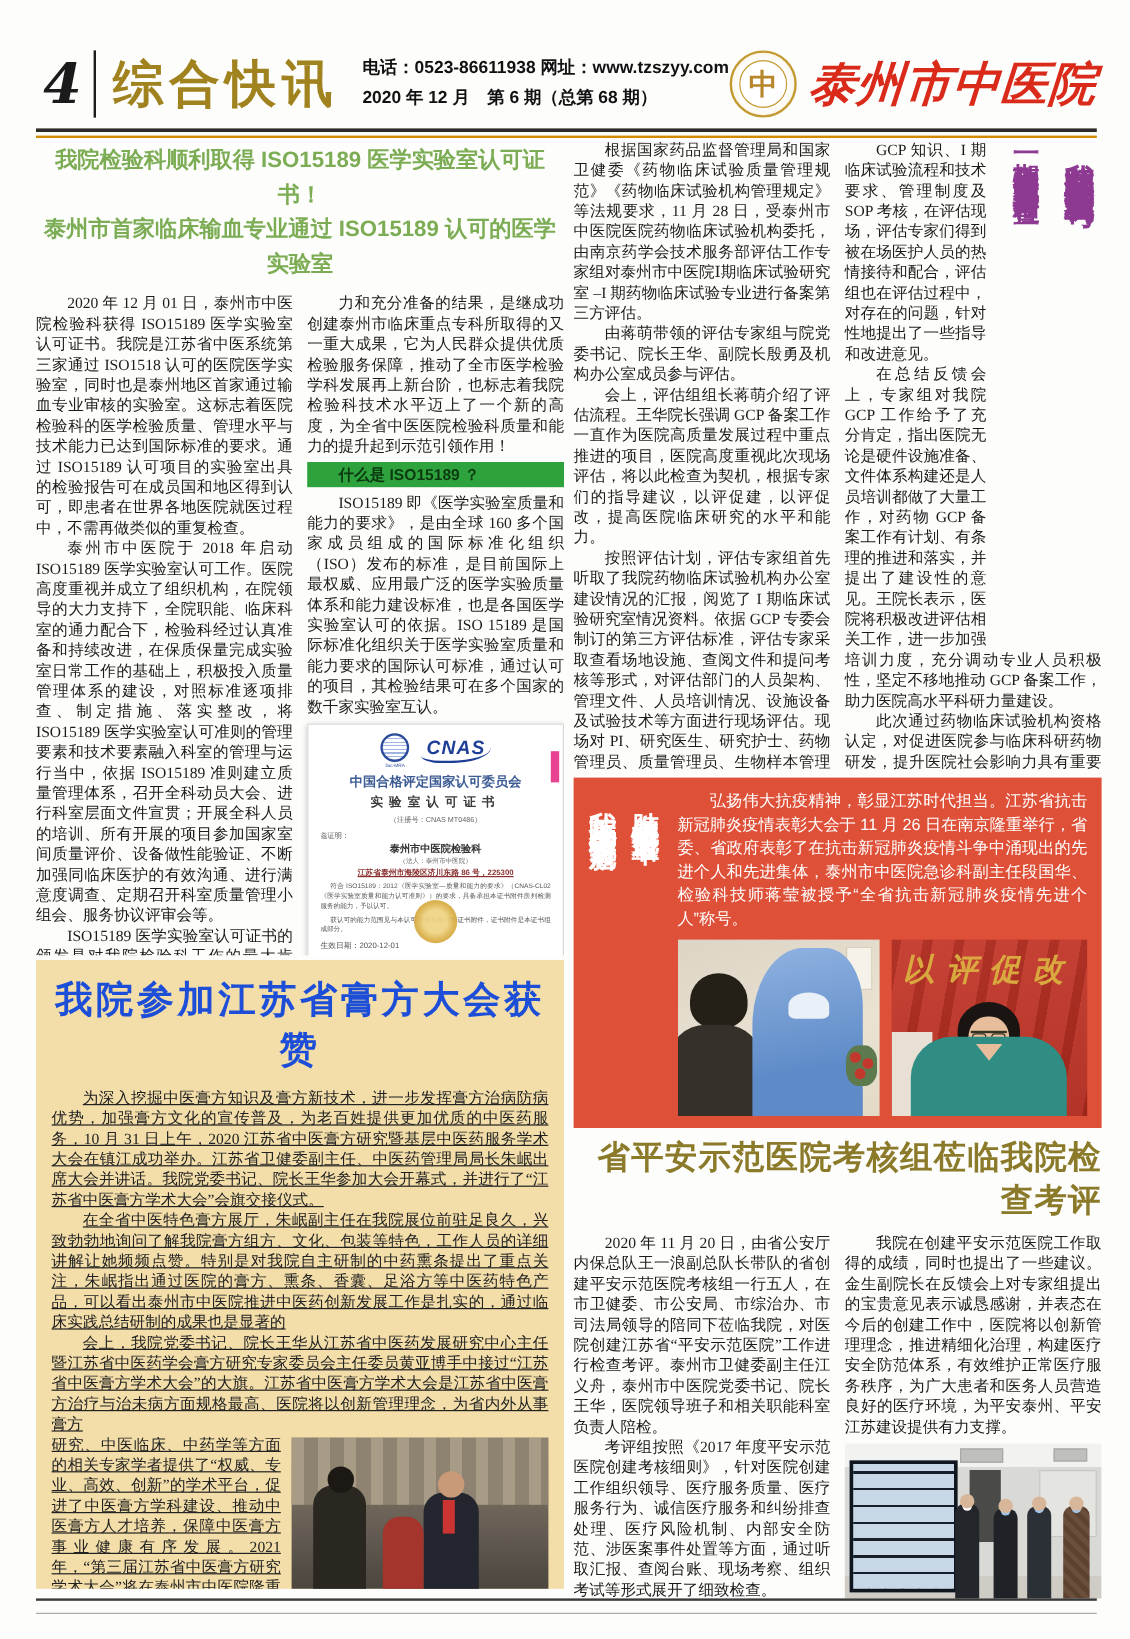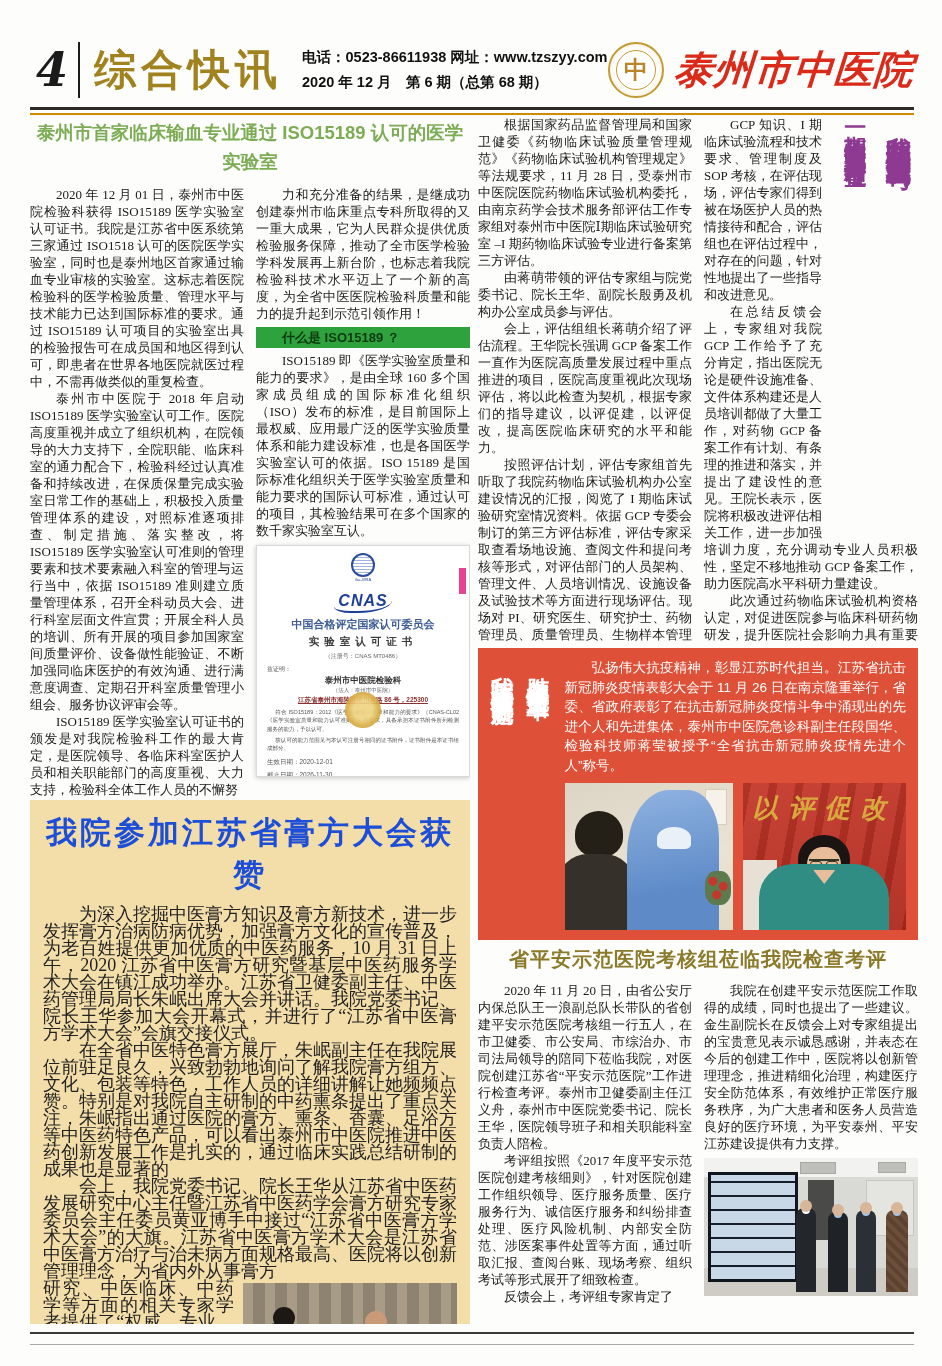--- a/index.html
+++ b/index.html
@@ -24,21 +24,21 @@
   .ncol{width:214px;}
   
   .art-iso{position:absolute;left:30px;top:118px;width:440px;height:678px;overflow:hidden;}
   .iso-title{font-family:"Liberation Sans","DejaVu Sans",sans-serif;font-weight:bold;font-size:18.5px;line-height:29px;color:#7CAD55;text-align:center;}
   .iso-cols{display:flex;gap:12px;margin-top:10px;}
   .green-banner{margin:5px 0 4px;background:#2EA23C;color:#0B3A10;font-family:"Liberation Sans","DejaVu Sans",sans-serif;
                 font-weight:bold;font-size:13px;line-height:21px;padding-left:26px;}
   
   .cert{margin-top:6px;height:232px;background:#fff;border:1px solid #d9d9d9;box-shadow:0 1px 5px rgba(0,0,0,.22);
         position:relative;padding:7px 10px 0;box-sizing:border-box;font-family:"Liberation Sans","DejaVu Sans",sans-serif;overflow:hidden;}
-  .cert-logos{display:flex;justify-content:center;align-items:center;gap:10px;flex-direction:column;}
+  .cert-logos{display:flex;justify-content:center;align-items:center;gap:10px;}
   .ilac{width:20px;height:20px;border-radius:50%;border:2px solid #2B4B9B;background:repeating-linear-gradient(0deg,#fff 0 2px,#9FB4DE 2px 3px);}
   .ilac-label{font-size:4px;color:#2B4B9B;}
   .cnas{color:#1F3F97;font-weight:bold;font-style:italic;font-size:16px;letter-spacing:1px;border-bottom:2px solid #1F3F97;border-radius:0 0 60% 30%;padding:0 4px 1px;}
   .cert-org{color:#3D5C94;font-weight:bold;font-size:11px;text-align:center;margin-top:4px;}
   .cert-title{color:#3a3a3a;font-weight:bold;font-size:10.5px;letter-spacing:5px;text-align:center;margin-top:3px;}
   .cert-reg{font-size:6px;color:#666;text-align:center;margin-top:3px;}
   .cert-attest{font-size:6px;color:#555;margin-top:4px;}
   .cert-holder{font-size:8.5px;font-weight:bold;text-align:center;margin-top:1px;color:#333;}
   .cert-legal{font-size:5.5px;text-align:center;color:#666;}
   .cert-addr{font-size:6.5px;font-weight:bold;color:#8A3030;text-align:center;text-decoration:underline;margin-top:2px;}
@@ -63,25 +63,25 @@
   .covid-photos{display:flex;gap:10px;margin-top:8px;flex:1;}
   .photo{position:relative;overflow:hidden;}
   .ph1{width:168px;background:linear-gradient(160deg,#DCD4C4,#EAE3D3 60%,#E2D9C6);}
   .ph2{flex:1;background:linear-gradient(170deg,#C5392B,#AE291D);}
   
   .abs{position:absolute;}
   
   .gaofang{position:absolute;left:30px;top:800px;width:440px;height:524px;background:#F3DEA9;box-sizing:border-box;
            padding:10px 13px;overflow:hidden;}
   .gf-title{font-family:"Liberation Sans","DejaVu Sans",sans-serif;font-weight:bold;font-size:31px;color:#1d4ed8;text-align:center;letter-spacing:3px;margin:2px 0 10px;}
-  .gf-p{margin:0;font-size:18px;line-height:17px;text-align:justify;text-indent:2em;color:#222;}
+  .gf-p{margin:0;font-size:13px;line-height:17px;text-align:justify;text-indent:2em;color:#222;text-decoration:underline;}
   .gf-photo{float:right;width:214px;height:200px;margin:3px 0 0 9px;background:linear-gradient(#8E8272,#6E655A 30%,#3E3A34 75%,#4A4440);position:relative;overflow:hidden;}
   
   .pingan{position:absolute;left:478px;top:946px;width:440px;height:386px;overflow:hidden;}
-  .pa-title{font-family:"Liberation Sans","DejaVu Sans",sans-serif;font-weight:bold;font-size:20px;color:#8A7A2A;text-align:center;letter-spacing:1px;margin:0 0 9px;}
+  .pa-title{font-family:"Liberation Sans","DejaVu Sans",sans-serif;font-weight:bold;font-size:27px;color:#8A7A2A;text-align:right;letter-spacing:1px;margin:0 0 9px;}
   .pa-cols{display:flex;gap:12px;}
   .pa-photo{width:214px;height:138px;margin-top:6px;background:linear-gradient(#F2F2F0 0 14%,#D9D9D6 14% 80%,#CFCCC6 80%);position:relative;overflow:hidden;}
   
   .f-dark{position:absolute;left:30px;top:1332px;width:884px;height:2px;background:#3a3a3a;}
   .f-light{position:absolute;left:30px;top:1344px;width:884px;height:1px;background:#a9a9a9;}
 </style>
 </head>
 <body>
 
 <div class="page">
@@ -98,20 +98,21 @@
       <div class="logo">
         <div class="logo-inner">中</div>
       </div>
       <div class="masthead">泰州市中医院</div>
     </div>
   </div>
   <div class="rule rule-dark"></div>
   <div class="rule rule-gold"></div>
 
   <div class="art-iso">
+    <div class="iso-title">我院检验科顺利取得 ISO15189 医学实验室认可证书！</div>
     <div class="iso-title">泰州市首家临床输血专业通过 ISO15189 认可的医学实验室</div>
     <div class="iso-cols">
       <div class="ncol">
         <p class="bp">2020 年 12 月 01 日，泰州市中医院检验科获得 ISO15189 医学实验室认可证书。我院是江苏省中医系统第三家通过 ISO1518 认可的医院医学实验室，同时也是泰州地区首家通过输血专业审核的实验室。这标志着医院检验科的医学检验质量、管理水平与技术能力已达到国际标准的要求。通过 ISO15189 认可项目的实验室出具的检验报告可在成员国和地区得到认可，即患者在世界各地医院就医过程中，不需再做类似的重复检查。</p>
         <p class="bp">泰州市中医院于 2018 年启动 ISO15189 医学实验室认可工作。医院高度重视并成立了组织机构，在院领导的大力支持下，全院职能、临床科室的通力配合下，检验科经过认真准备和持续改进，在保质保量完成实验室日常工作的基础上，积极投入质量管理体系的建设，对照标准逐项排查、制定措施、落实整改，将 ISO15189 医学实验室认可准则的管理要素和技术要素融入科室的管理与运行当中，依据 ISO15189 准则建立质量管理体系，召开全科动员大会、进行科室层面文件宣贯；开展全科人员的培训、所有开展的项目参加国家室间质量评价、设备做性能验证、不断加强同临床医护的有效沟通、进行满意度调查、定期召开科室质量管理小组会、服务协议评审会等。</p>
         <p class="bp">ISO15189 医学实验室认可证书的颁发是对我院检验科工作的最大肯定，是医院领导、各临床科室医护人员和相关职能部门的高度重视、大力支持，检验科全体工作人员的不懈努</p>
       </div>
       <div class="ncol">
         <p class="bp">力和充分准备的结果，是继成功创建泰州市临床重点专科所取得的又一重大成果，它为人民群众提供优质检验服务保障，推动了全市医学检验学科发展再上新台阶，也标志着我院检验科技术水平迈上了一个新的高度，为全省中医医院检验科质量和能力的提升起到示范引领作用！</p>
         <div class="green-banner">什么是 ISO15189 ？</div>

